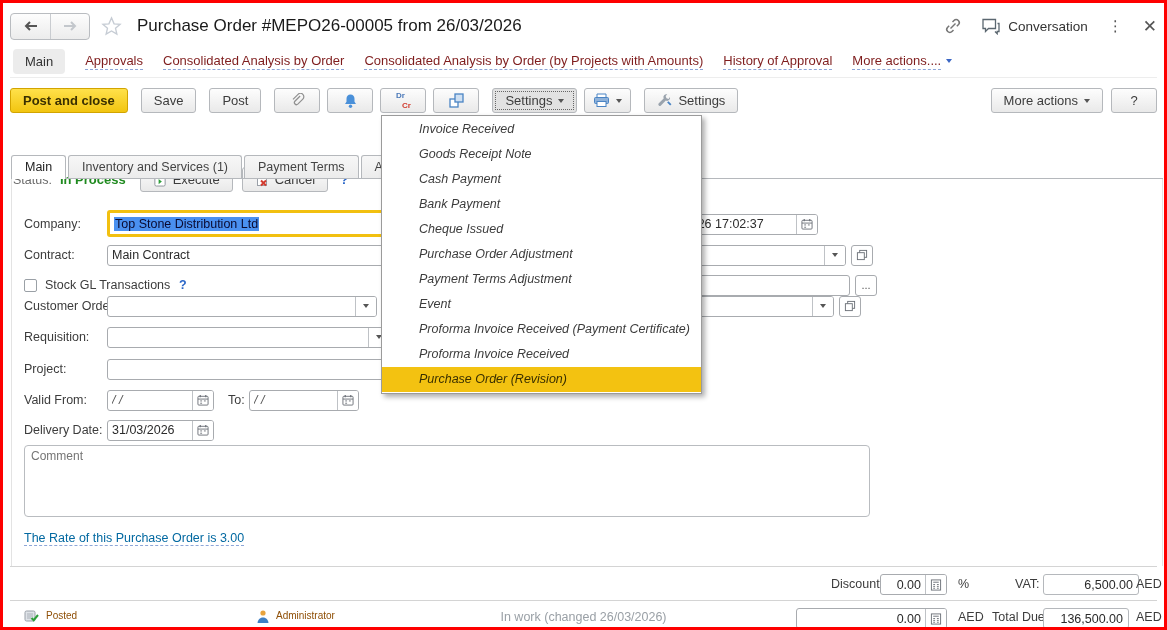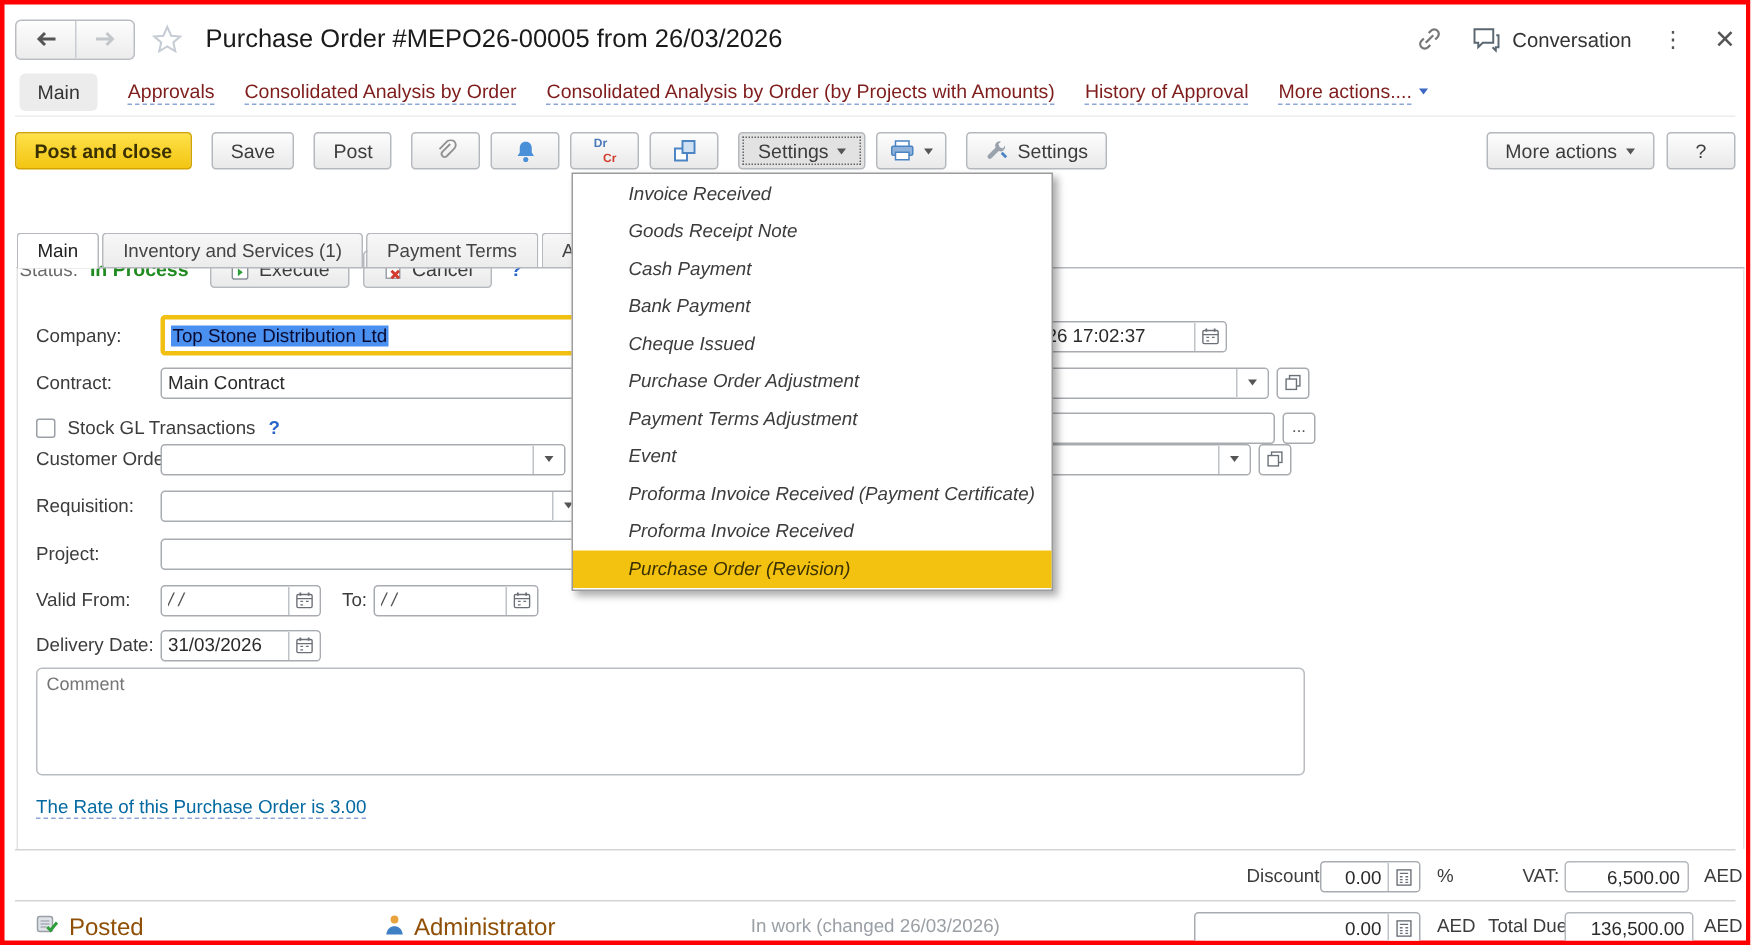--- a/index.html
+++ b/index.html
@@ -71,21 +71,21 @@
   .gen-item.hl { background:#f3c211; color:#3a3000; }
 
   
   .totals { position:absolute; left:7px; right:7px; top:563px; height:34px; border-top:1px solid #d4d4d4; }
   .totals .lab, .footer .lab { position:absolute; top:10px; font-size:12.5px; color:#3c3c3c; white-space:nowrap; }
   .totals .igroup, .footer .igroup { top:7px; }
   .plainfield { position:absolute; top:7px; height:21px; border:1px solid #b5b8bc; border-radius:3px; background:#fff; display:flex; align-items:center; }
   .plainfield input { width:100%; text-align:right; padding:0 5px; }
   .footer { position:absolute; left:7px; right:7px; top:597px; height:30px; border-top:1px solid #d4d4d4; }
   .footer .ficon { position:absolute; top:8px; }
-  .f-brown { position:absolute; top:9px; font-size:16px; color:#8f4f06; white-space:nowrap; cursor:pointer; }
+  .f-brown { position:absolute; top:9px; font-size:10px; color:#8f4f06; white-space:nowrap; cursor:pointer; }
   .f-state { position:absolute; top:9px; left:0; right:0; text-align:center; font-size:12.5px; color:#9aa0a6; }
   svg { display:block; }
 </style>
 </head>
 <body>
 
 <div class="screen">
 
   <div class="header">
     <div class="navgroup">
@@ -375,21 +375,21 @@
       <span class="gbtn">
         <svg width="12" height="12" viewBox="0 0 13 13">
             <rect x="1.5" y="1" width="10" height="11" fill="#fff" stroke="#6b7077"></rect>
             <path d="M3.5 3.5h6" stroke="#6b7077"></path>
             <path d="M3.5 6h2M3.5 8h2M3.5 10h2M7.5 6h2M7.5 8h2M7.5 10h2" stroke="#6b7077"></path>
           </svg>
       </span>
     </div>
     <span class="lab" style="left:948px;">%</span>
     <span class="lab" style="left:1005px;">VAT:</span>
-    <div class="plainfield" style="left:1033px; width:83px;">
+    <div class="plainfield" style="left:1033px; width:96px;">
       <input value="6,500.00" style="">
     </div>
     <span class="lab" style="left:1126px;">AED</span>
   </div>
 
   <div class="footer">
     <span class="ficon" style="left:14px;">
       <svg width="15" height="14" viewBox="0 0 15 14">
           <rect x="1" y="2" width="10" height="10" rx="1.5" fill="#dfe3e8" stroke="#9aa0a8"></rect>
           <path d="M3 5h6M3 7h6M3 9h4" stroke="#aab0b8"></path>

